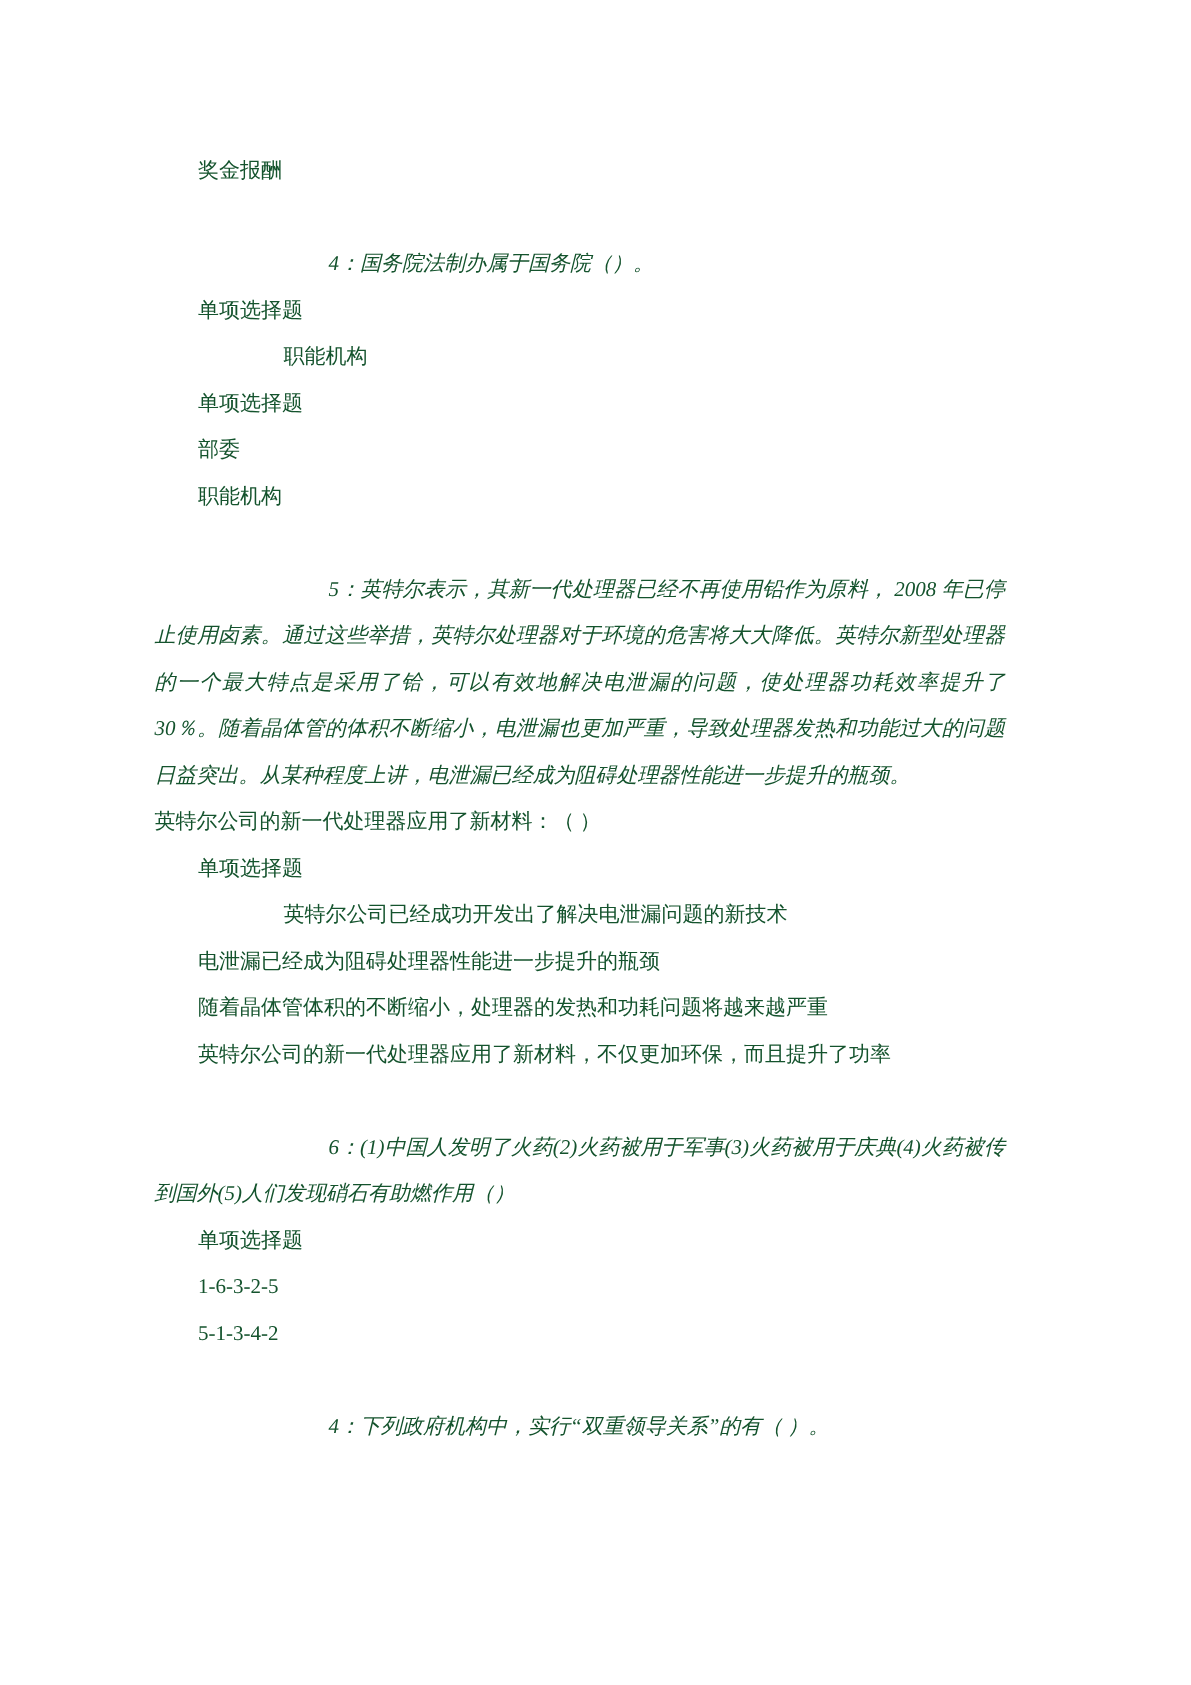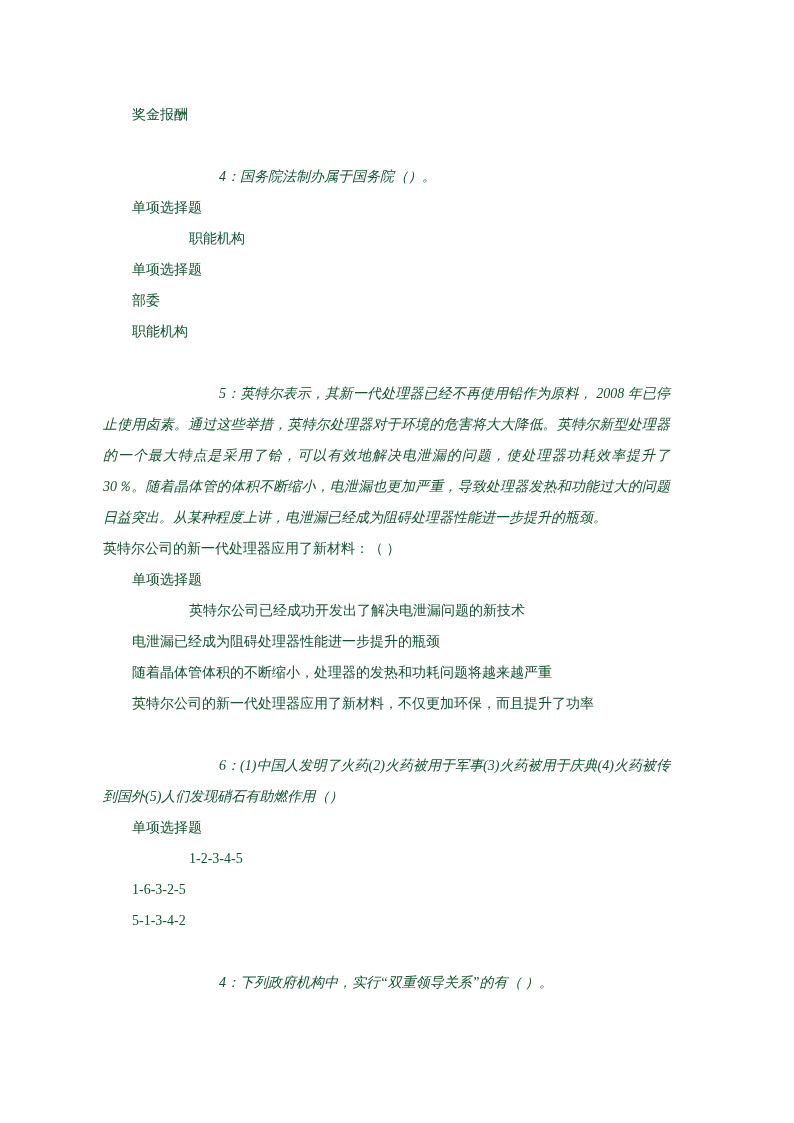--- a/index.html
+++ b/index.html
@@ -53,20 +53,19 @@
     <p class="line question">5：英特尔表示，其新一代处理器已经不再使用铅作为原料， 2008 年已停止使用卤素。通过这些举措，英特尔处理器对于环境的危害将大大降低。英特尔新型处理器的一个最大特点是采用了铪，可以有效地解决电泄漏的问题，使处理器功耗效率提升了30％。随着晶体管的体积不断缩小，电泄漏也更加严重，导致处理器发热和功能过大的问题日益突出。从某种程度上讲，电泄漏已经成为阻碍处理器性能进一步提升的瓶颈。</p>
     <p class="line note">英特尔公司的新一代处理器应用了新材料：（ ）</p>
     <p class="line qtype">单项选择题</p>
     <p class="line opt-a">英特尔公司已经成功开发出了解决电泄漏问题的新技术</p>
     <p class="line opt">电泄漏已经成为阻碍处理器性能进一步提升的瓶颈</p>
     <p class="line opt">随着晶体管体积的不断缩小，处理器的发热和功耗问题将越来越严重</p>
     <p class="line opt">英特尔公司的新一代处理器应用了新材料，不仅更加环保，而且提升了功率</p>
 
     <p class="line question">6：(1)中国人发明了火药(2)火药被用于军事(3)火药被用于庆典(4)火药被传到国外(5)人们发现硝石有助燃作用（）</p>
     <p class="line qtype">单项选择题</p>
-    <p class="line opt-a">1-2-3-4-5</p>
     <p class="line opt">1-6-3-2-5</p>
     <p class="line opt">5-1-3-4-2</p>
 
     <p class="line question">4：下列政府机构中，实行“双重领导关系”的有（  ）。</p>
 
   </div>
 </div>
 
 </body></html>

